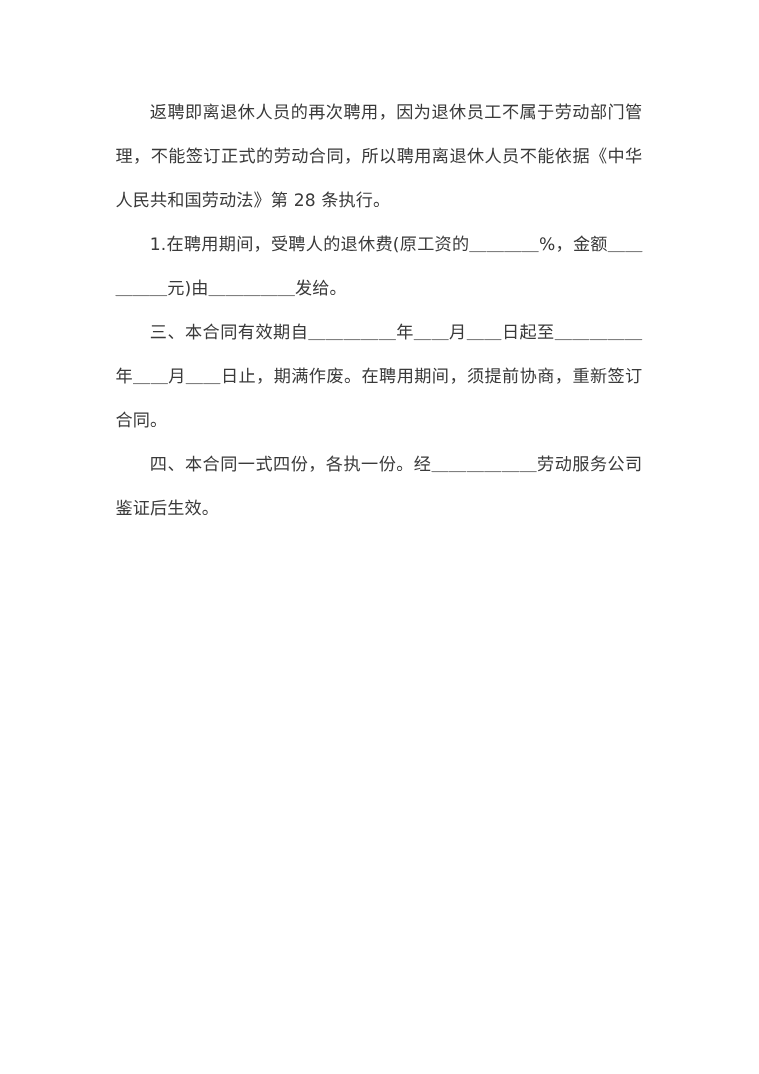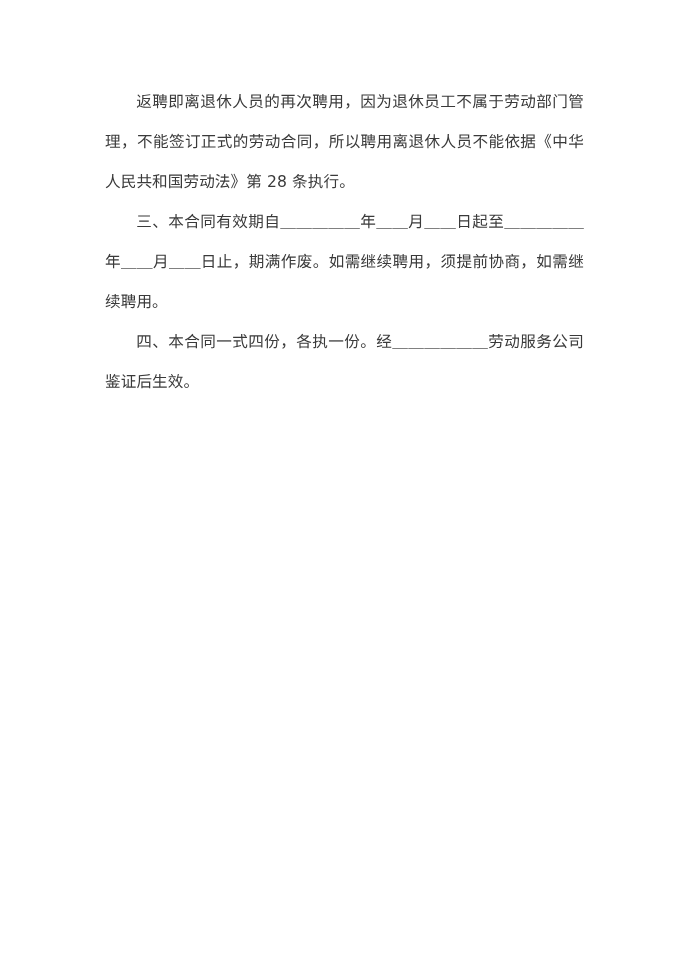--- a/index.html
+++ b/index.html
@@ -49,23 +49,24 @@
 </head>
 <body>
 
 <div class="page">
   <div class="doc-body">
 
     <p class="para">返聘即离退休人员的再次聘用，因为退休员工不属于劳动部门管理，不能签订正式的劳动合同，所以聘用离退休人员不能依据《中华人民共和国劳动法》第 28 条执行。</p>
 
 
 
+    <p class="para">1.在聘用期间，受聘人的退休费(原工资的＿＿＿＿%，金额＿＿＿＿＿元)由＿＿＿＿＿发给。</p>
 
 
 
 
 
-    <p class="para">三、本合同有效期自＿＿＿＿＿年＿＿月＿＿日起至＿＿＿＿＿年＿＿月＿＿日止，期满作废。如需继续聘用，须提前协商，如需继续聘用。</p>
+    <p class="para">三、本合同有效期自＿＿＿＿＿年＿＿月＿＿日起至＿＿＿＿＿年＿＿月＿＿日止，期满作废。在聘用期间，须提前协商，重新签订合同。</p>
 
     <p class="para">四、本合同一式四份，各执一份。经＿＿＿＿＿＿劳动服务公司鉴证后生效。</p>
 
   </div>
 </div>
 
 </body></html>

